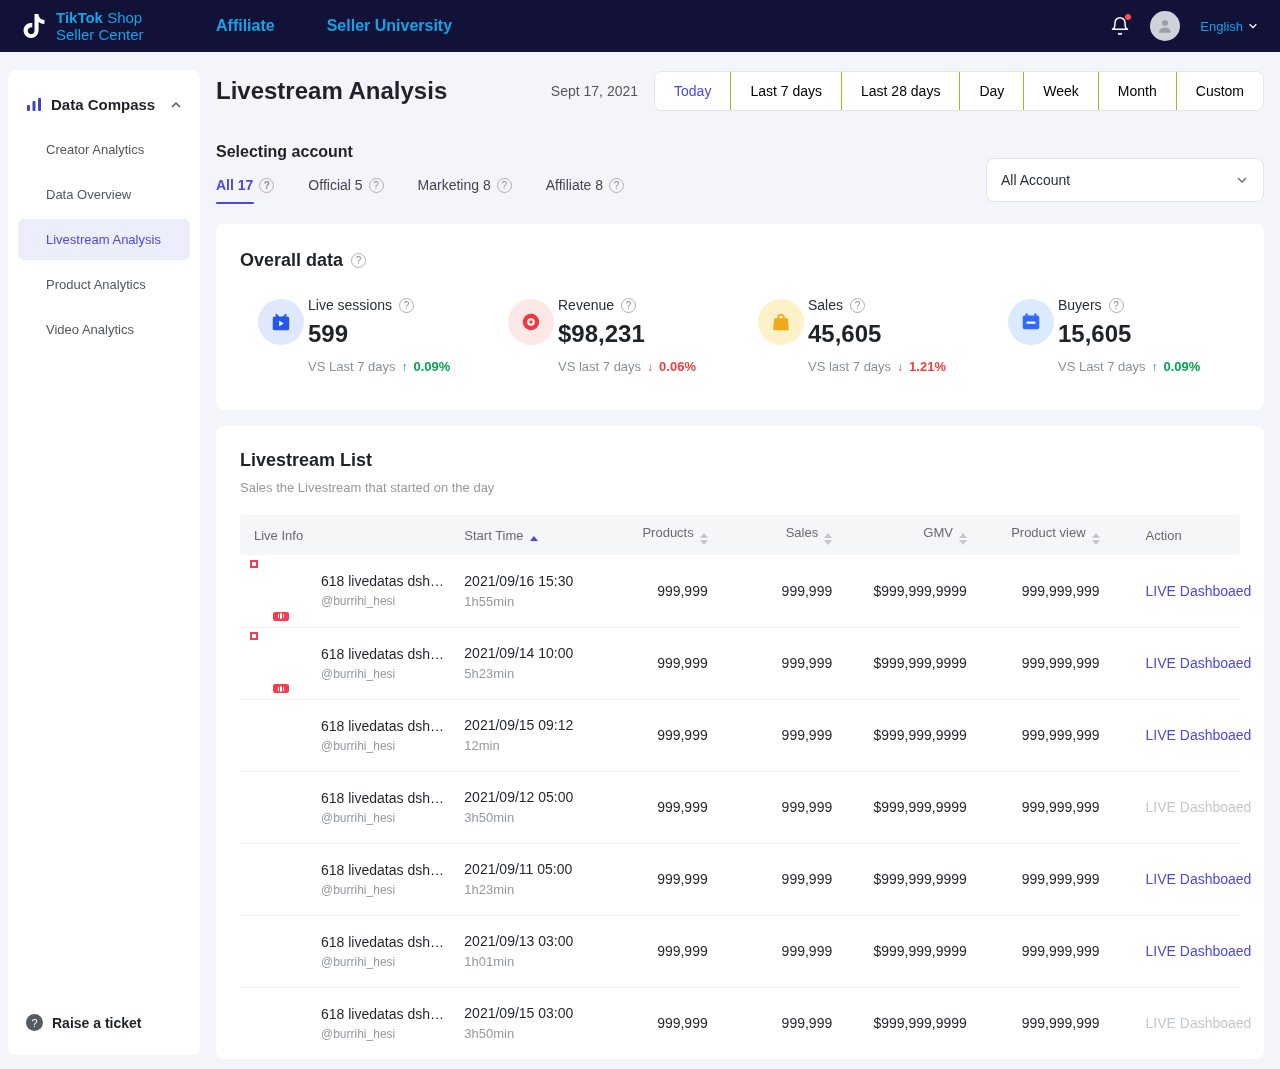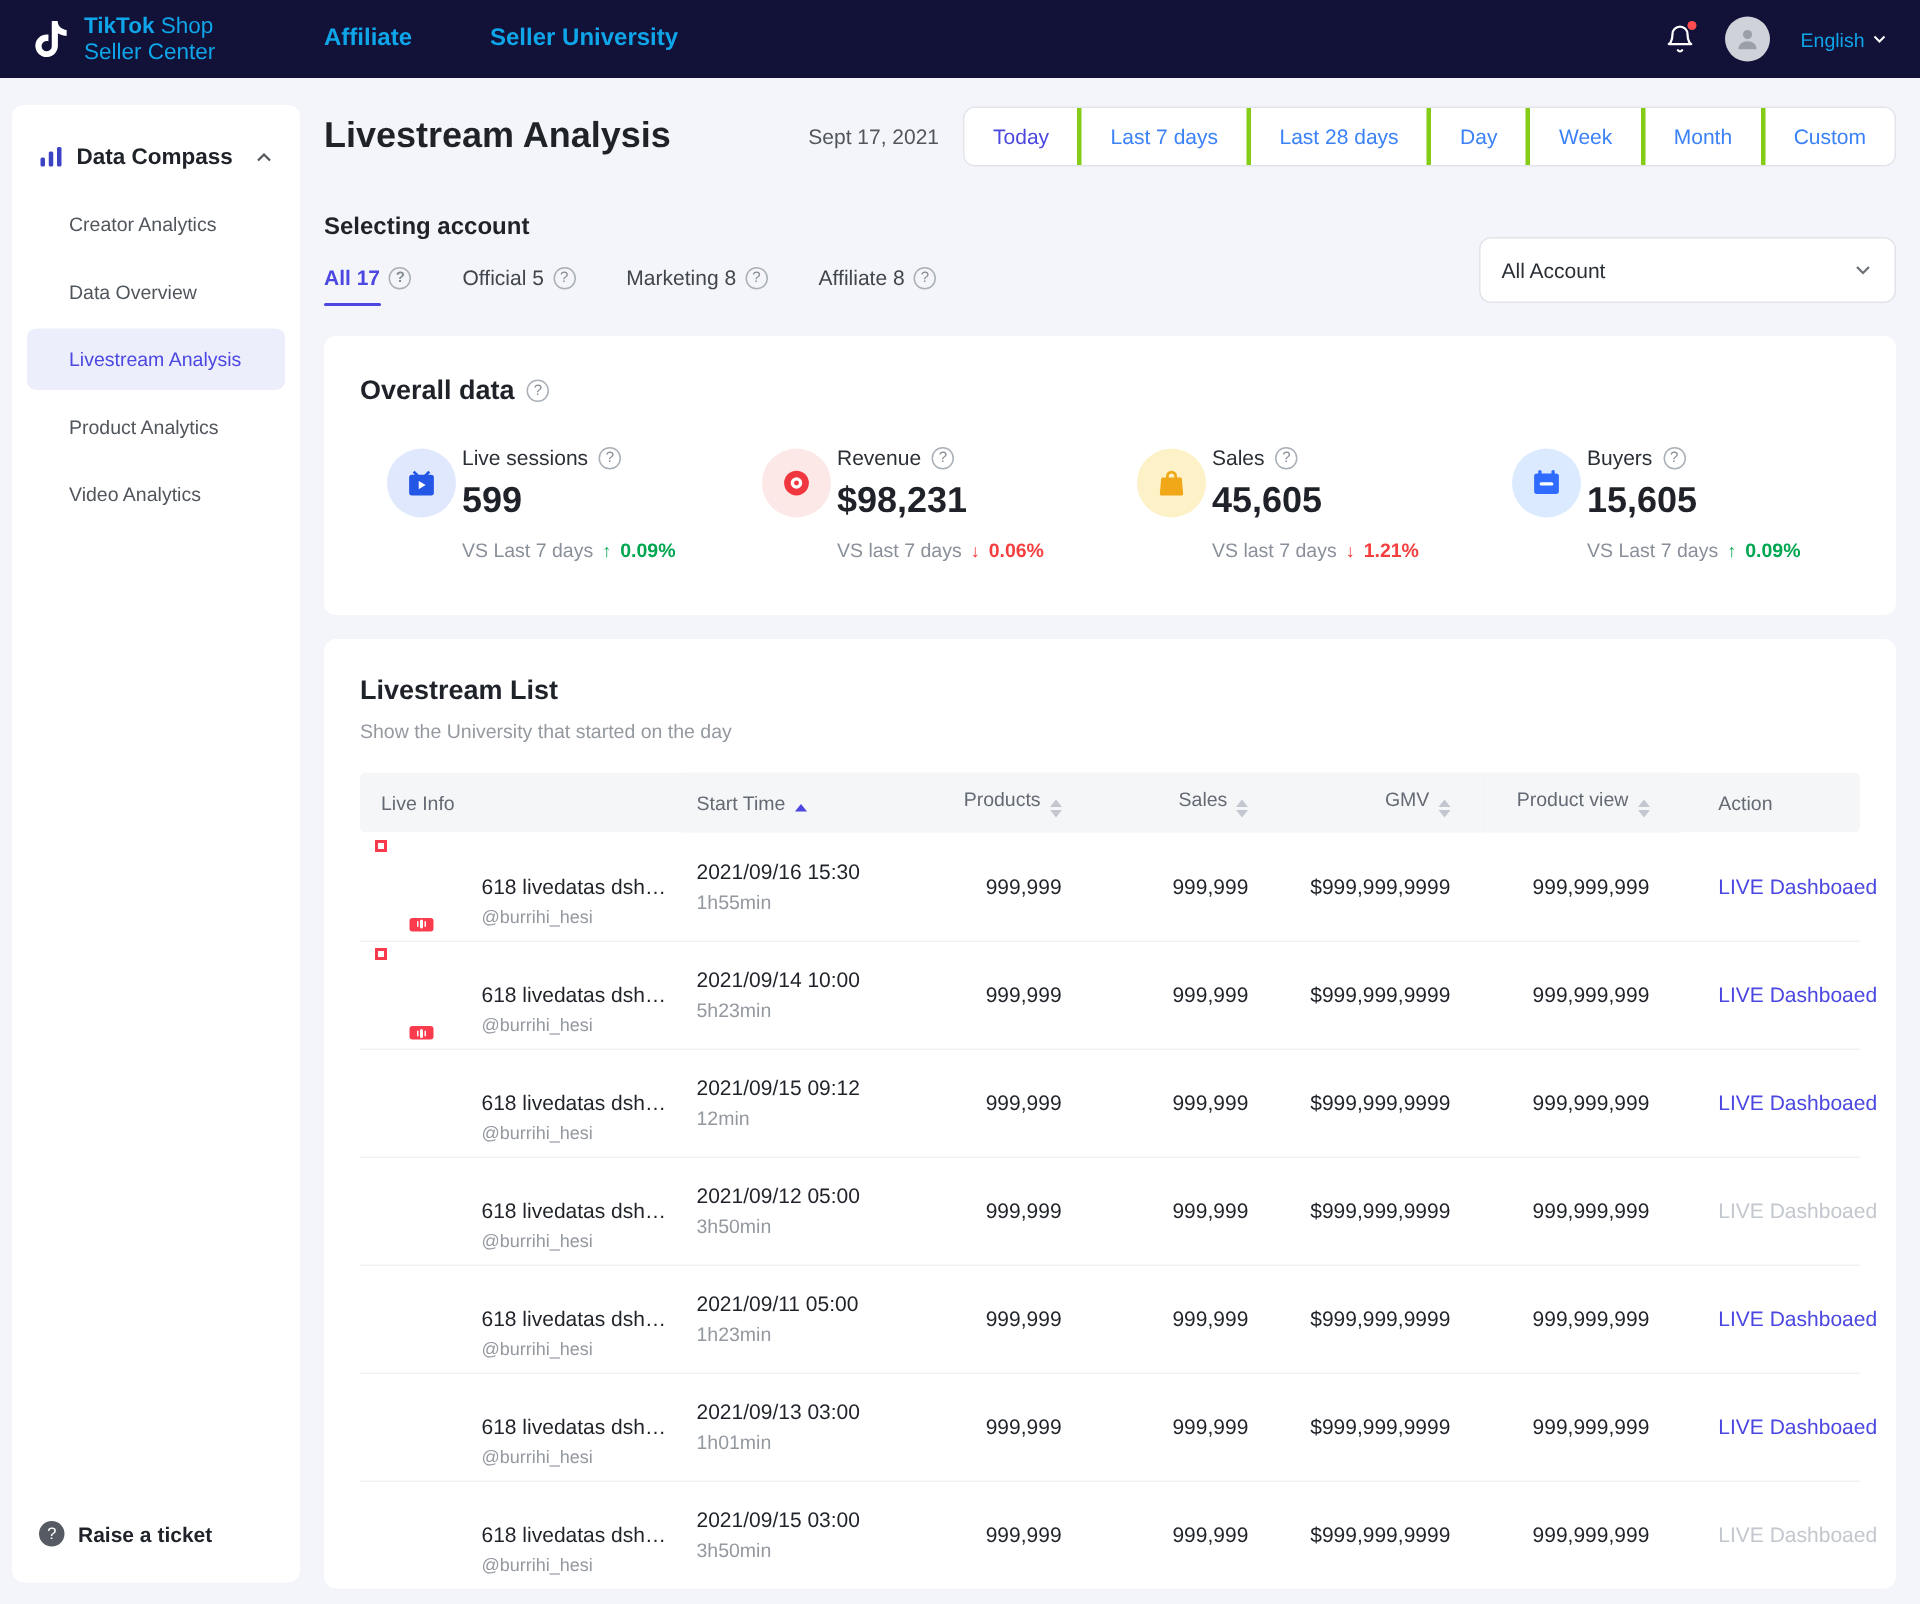--- a/index.html
+++ b/index.html
@@ -30,21 +30,21 @@
   .side-spacer{flex:1;}
   .raise{display:flex;align-items:center;gap:9px;font-size:14px;font-weight:700;color:#1f2329;padding:6px 8px;cursor:pointer;}
   .raise-q{width:17px;height:17px;border-radius:50%;background:#565b63;color:#fff;font-size:11px;display:flex;align-items:center;justify-content:center;font-weight:400;}
   
   .main{position:absolute;left:216px;top:52px;right:0;bottom:0;padding:19px 16px 0 0;}
   .page-header{display:flex;align-items:center;}
   .page-title{font-size:24px;font-weight:700;color:#1f2329;}
   .header-right{margin-left:auto;display:flex;align-items:center;gap:16px;}
   .date-label{font-size:14px;color:#51565d;}
   .segmented{display:flex;background:#fff;border:1px solid #e2e4ea;border-radius:8px;overflow:hidden;}
-  .segmented button{height:38px;padding:0 19px;background:#fff;border:none;border-left:3px solid #84cc16;font-size:14px;color:#3b82f6;font-family:inherit;cursor:pointer;}
+  .segmented button{height:38px;padding:0 19px;background:#fff;border:none;border-left:1px solid #84cc16;font-size:14px;color:#000000;font-family:inherit;cursor:pointer;}
   .segmented button:first-child{border-left:none;}
   .segmented button.active{color:#4b47e0;font-weight:500;}
   
   .account-section{display:flex;align-items:flex-end;margin-top:32px;}
   .account-left{}
   .account-title{font-size:16px;font-weight:700;color:#1f2329;}
   .tabs{display:flex;gap:34px;margin-top:16px;}
   .tab{display:flex;align-items:center;gap:6px;font-size:14px;color:#41464e;padding-bottom:11px;position:relative;cursor:pointer;}
   .tab.active{color:#4b47e0;font-weight:700;}
   .tab.active::after{content:"";position:absolute;left:0;right:20px;bottom:0;height:2px;background:#4b47e0;border-radius:2px;}
@@ -83,21 +83,21 @@
   th.first{padding-left:14px;border-radius:4px 0 0 4px;}
   th.last{border-radius:0 4px 4px 0;}
   th.num,td.num{text-align:right;padding-right:20px;}
   td{height:72px;border-bottom:1px solid #f0f1f4;padding:0 8px;font-size:14px;color:#1f2329;vertical-align:middle;}
   tbody tr:last-child td{border-bottom:none;}
   .sort{display:inline-flex;flex-direction:column;gap:2px;margin-left:6px;vertical-align:-1px;cursor:pointer;}
   .sort i{width:0;height:0;border-left:4px solid transparent;border-right:4px solid transparent;display:block;}
   .sort .up{border-bottom:5px solid #c3c7cf;}
   .sort .down{border-top:5px solid #c3c7cf;}
   .sort.asc .up{border-bottom-color:#4b47e0;}
-  .live-info{display:flex;align-items:flex-end;gap:13px;padding-left:6px;}
+  .live-info{display:flex;align-items:center;gap:13px;padding-left:6px;}
   .avatar-wrap{position:relative;width:54px;height:54px;flex:none;}
   .stream-avatar{width:54px;height:54px;border-radius:50%;position:relative;overflow:hidden;
     background:
       radial-gradient(circle at 50% 32%, rgba(255,224,160,.95) 0 6px, rgba(255,190,120,.35) 9px, transparent 13px),
       linear-gradient(180deg,#f8a05a 0%,#f0704a 30%,#d44545 48%,#8c2d4a 66%,#3a1a3e 82%,#1d1030 100%);}
   .stream-avatar::after{content:"";position:absolute;left:16%;right:16%;bottom:16%;height:24%;background:#29143a;border-radius:45% 45% 35% 35% / 70% 70% 30% 30%;}
   .avatar-wrap.live .stream-avatar{box-shadow:0 0 0 2px #fff,0 0 0 4px #fa3a4d;}
   .live-badge{display:none;}
   .avatar-wrap.live .live-badge{display:flex;position:absolute;bottom:-5px;left:50%;transform:translateX(-50%);width:20px;height:13px;background:#fa3a4d;border-radius:4px;border:2px solid #fff;align-items:center;justify-content:center;gap:1px;}
   .live-badge b{display:block;width:1.5px;background:#fff;border-radius:1px;}
@@ -319,21 +319,21 @@
         </div>
       </div>
 
     </div>
   </section>
 
   <section class="card list-card">
     <div class="list-head">
       <div>
         <div class="card-title">Livestream List</div>
-        <div class="list-sub">Show the University that started on the day</div>
+        <div class="list-sub">Sales the Livestream that started on the day</div>
       </div>
     </div>
 
     <table>
       <colgroup>
           <col style="width:212px">
           <col style="width:170px">
           <col style="width:96px">
           <col style="width:122px">
           <col style="width:132px">

